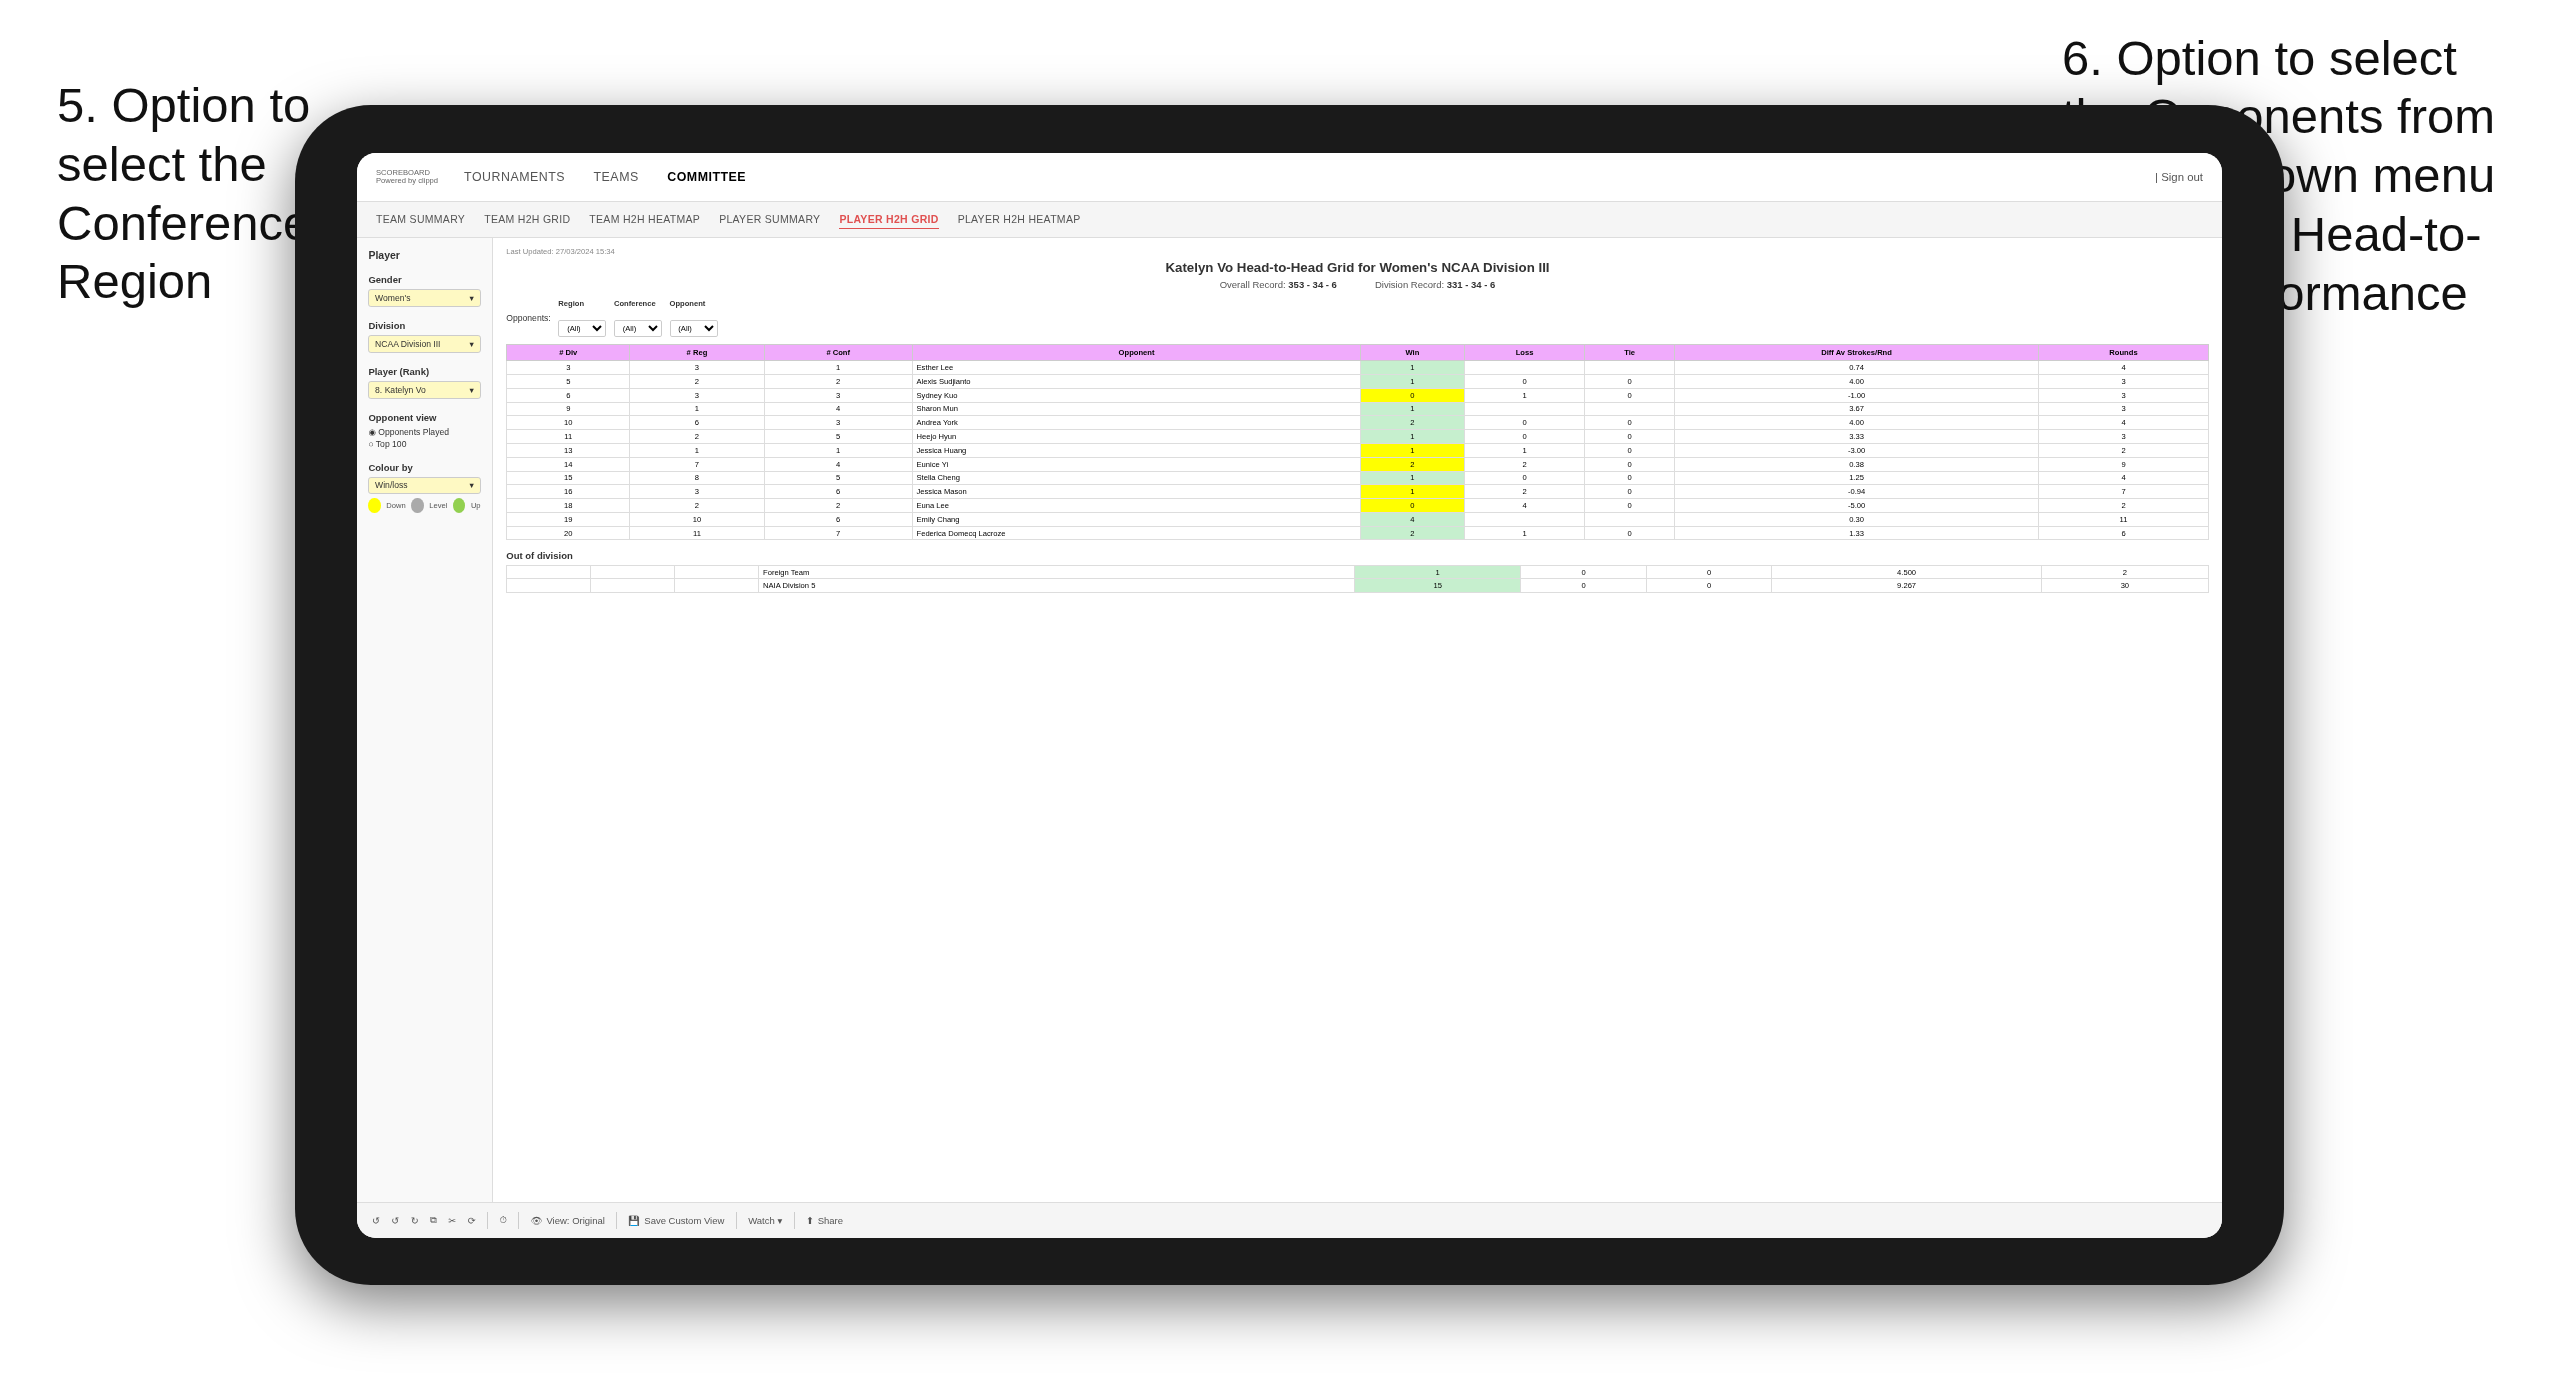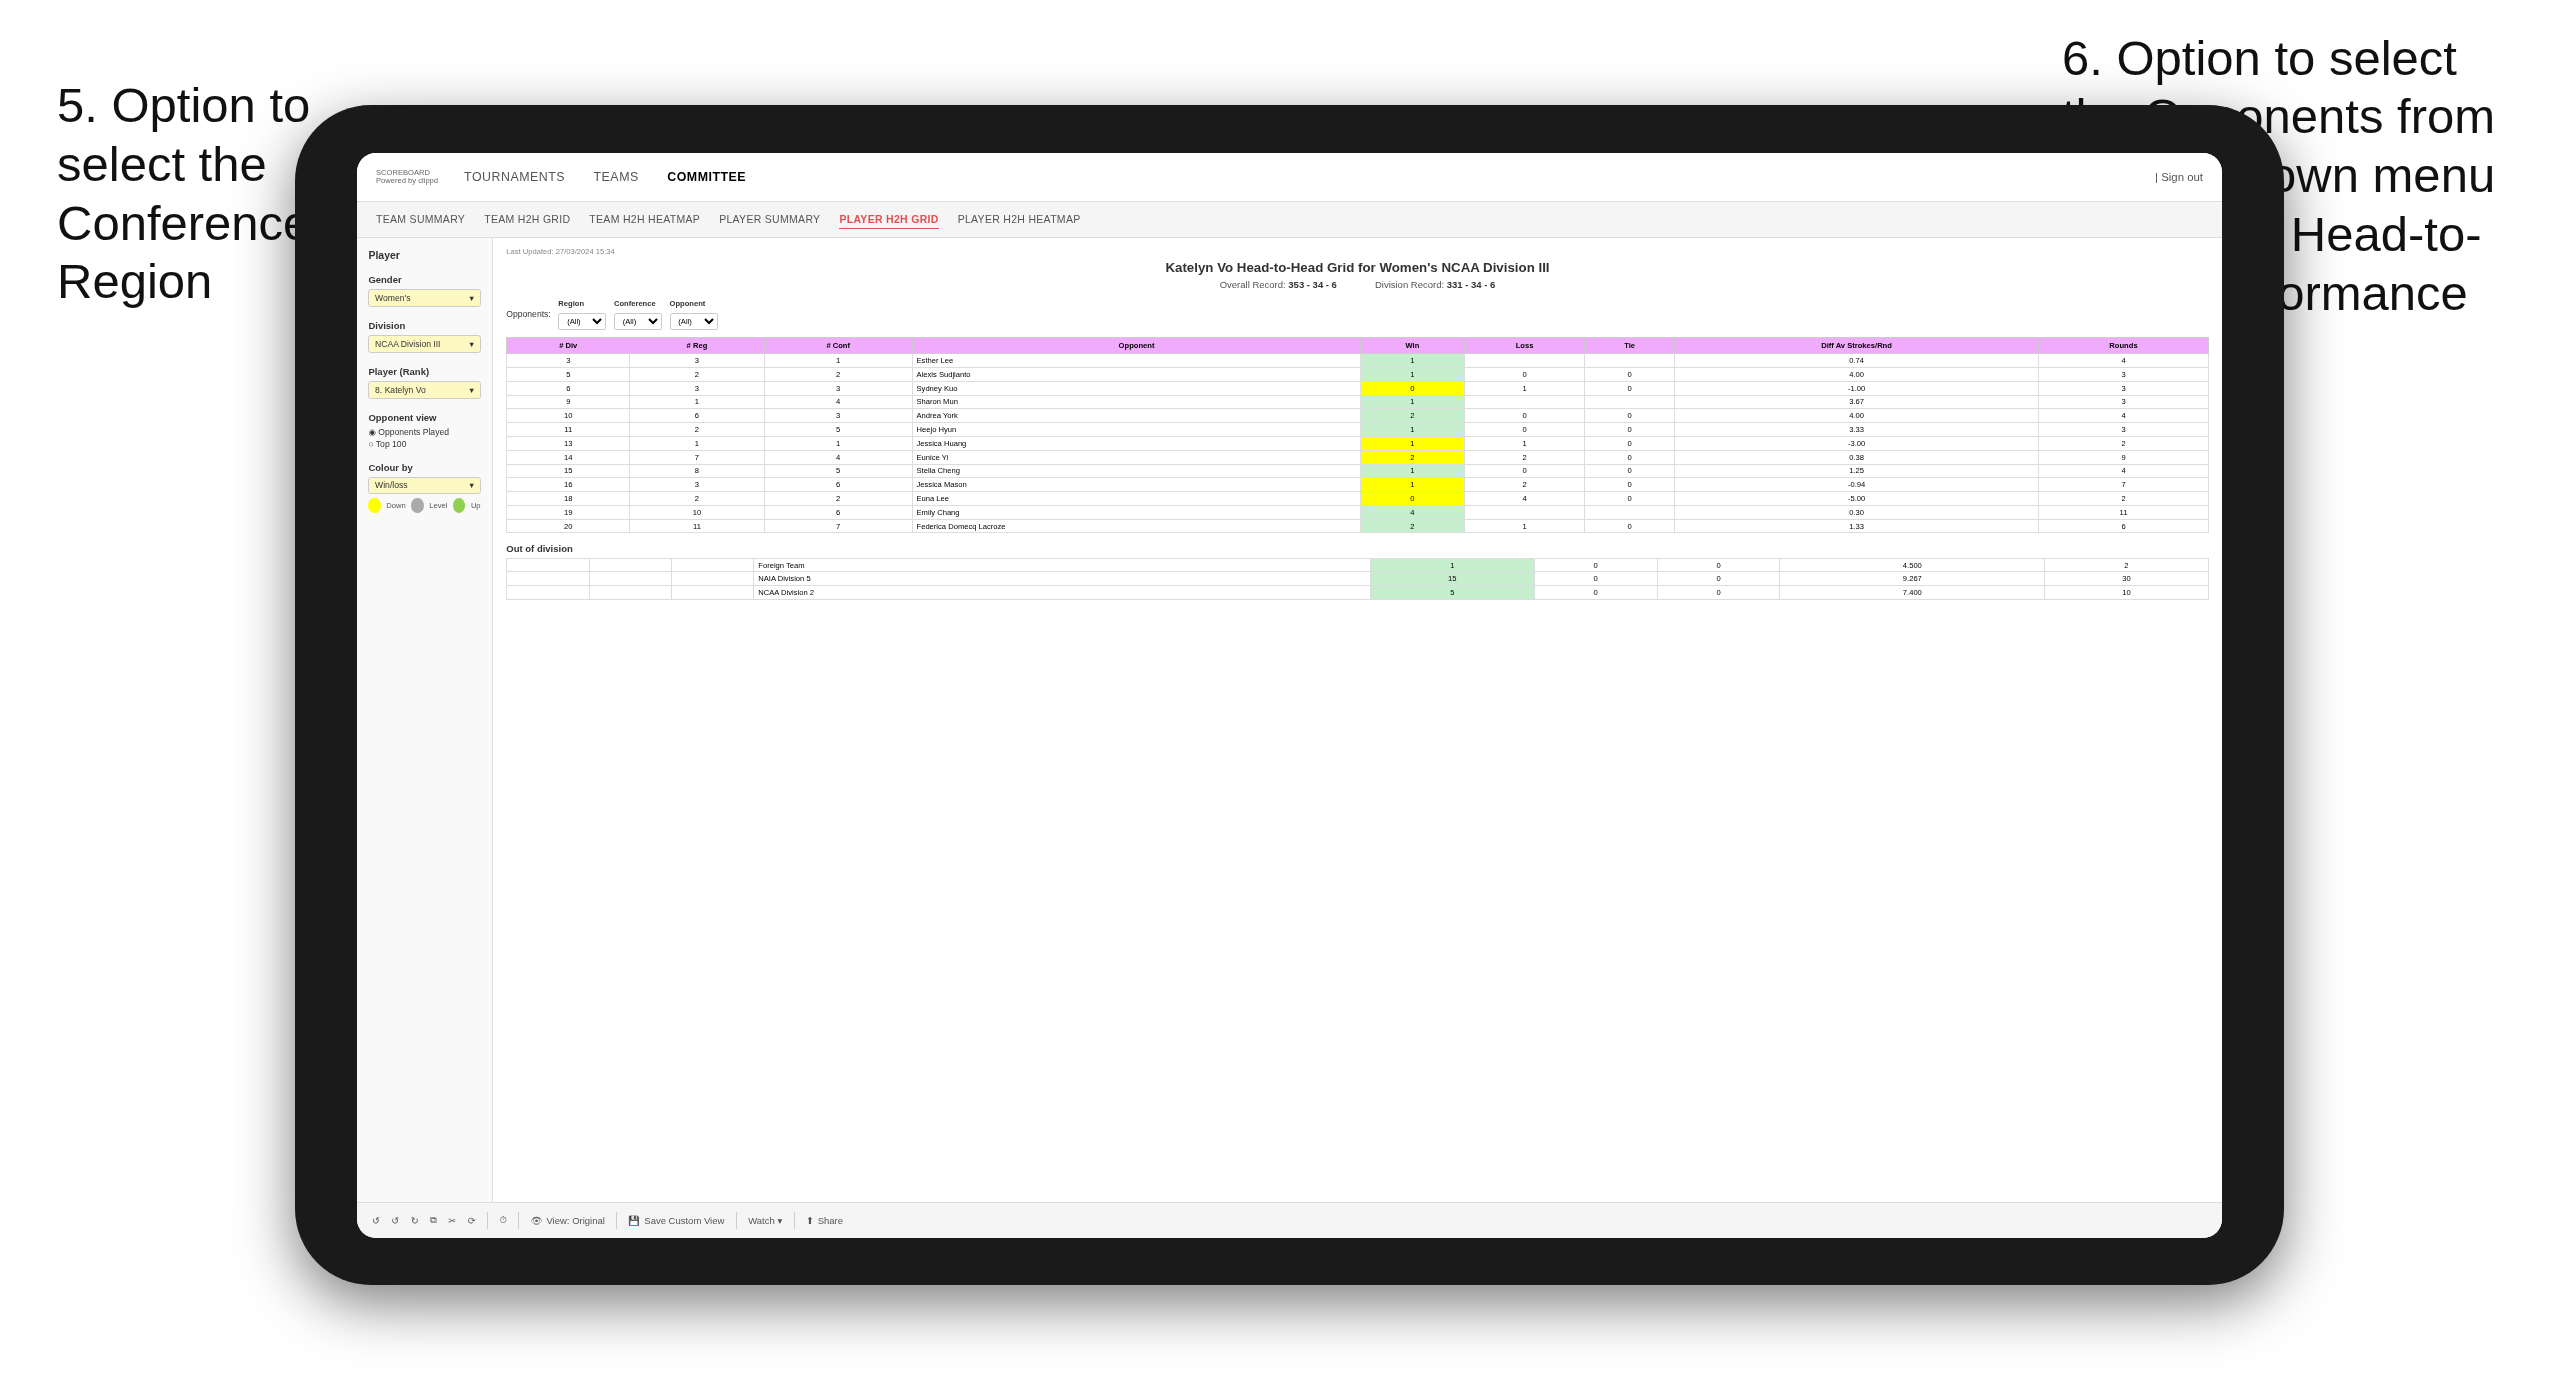--- a/index.html
+++ b/index.html
@@ -253,21 +253,21 @@
       display: flex;
       align-items: center;
       gap: 7.6px;
       margin-bottom: 7.6px;
       font-size: 8.6px;
     }
 
     .filter-section {
       display: flex;
       flex-direction: column;
-      gap: 5px;
+      gap: 12px;
     }
 
     .filter-section-title {
       font-size: 7.6px;
       font-weight: 700;
       color: #333;
     }
 
     .filter-select {
       font-size: 7.6px;
@@ -680,31 +680,20 @@
               <tr>
     <td></td>
     <td></td>
     <td></td>
     <td class="name-col">NAIA Division 5</td>
     <td style="background:#c6efce">15</td>
     <td>0</td>
     <td>0</td>
     <td>9.267</td>
     <td>30</td>
-  </tr>
-              <tr>
-    <td></td>
-    <td></td>
-    <td></td>
-    <td class="name-col">NCAA Division 2</td>
-    <td style="background:#c6efce">5</td>
-    <td>0</td>
-    <td>0</td>
-    <td>7.400</td>
-    <td>10</td>
   </tr>
             </tbody>
         </table>
 
       </div>
     </div>
 
     <div class="toolbar">
       <span class="toolbar-item">↺</span>
       <span class="toolbar-item">↺</span>

